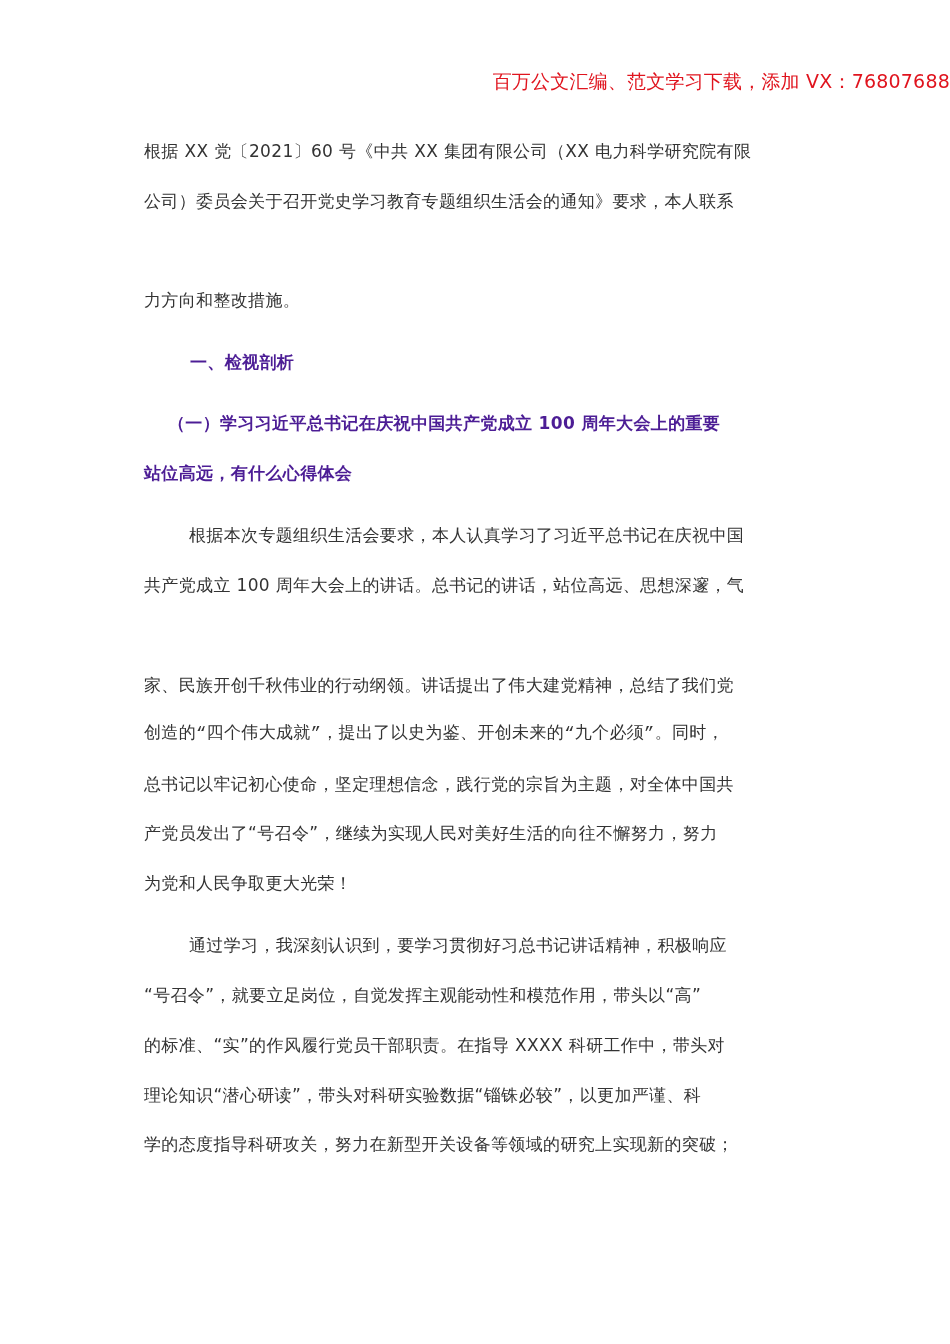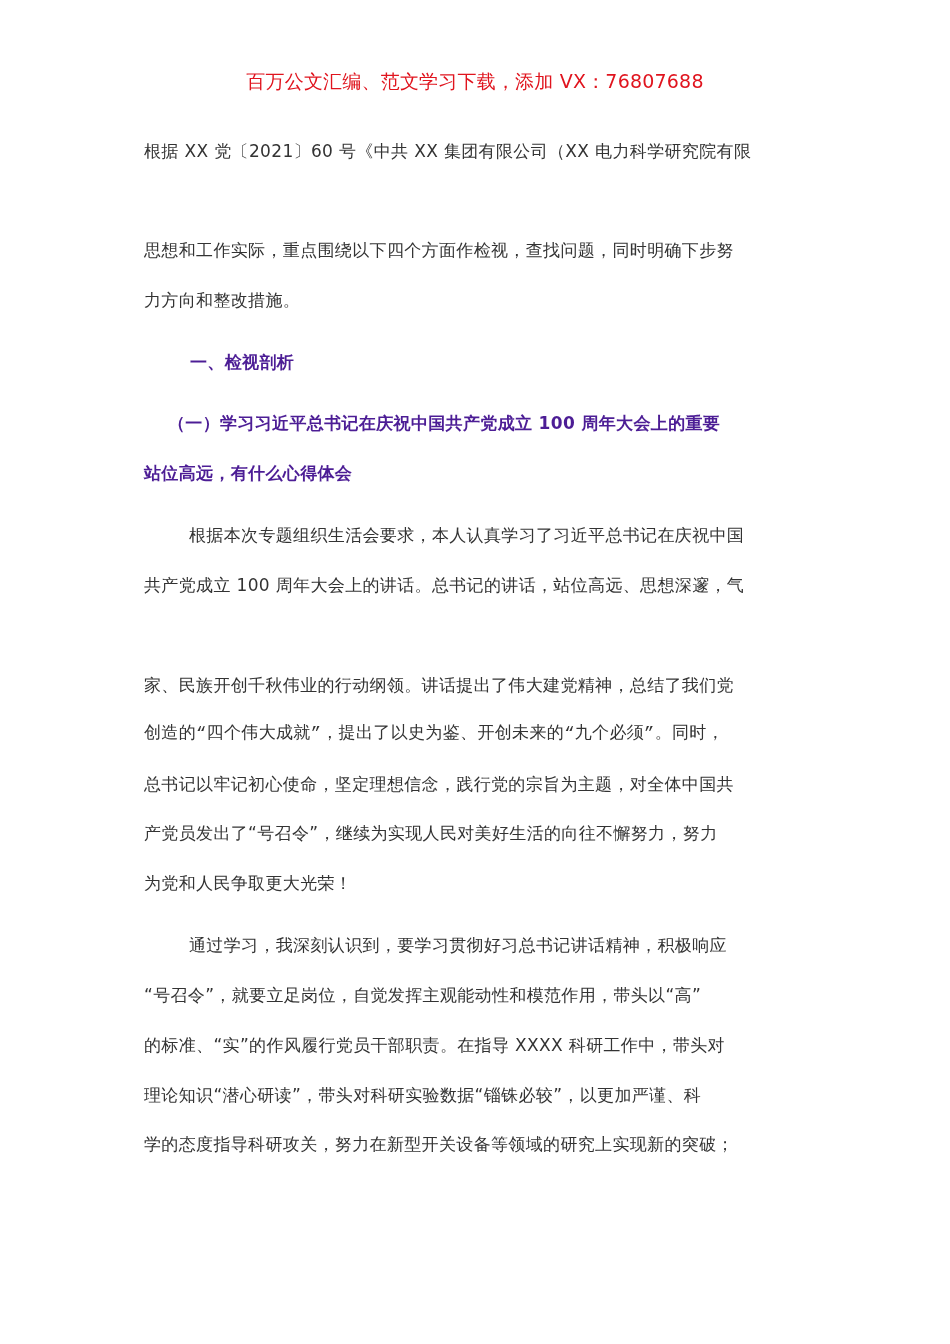--- a/index.html
+++ b/index.html
@@ -20,21 +20,21 @@
     left: 0;
     top: 0;
     width: 950px;
     height: 1344px;
   }
   .header-line {
     position: absolute;
     left: 0;
     top: 66px;
     width: 950px;
-    text-align: center;
+    text-align: right;
     font-size: 19px;
     line-height: 30px;
     color: #e0141e;
     letter-spacing: 0.2px;
   }
   .line {
     position: absolute;
     left: 144px;
     font-size: 17px;
     line-height: 30px;
@@ -48,21 +48,21 @@
   }
 </style>
 </head>
 <body>
 
 <div class="page">
 
   <div class="header-line">百万公文汇编、范文学习下载，添加 VX：76807688</div>
 
   <div class="line" style="top:136px;"> 根据 XX 党〔2021〕60 号《中共 XX 集团有限公司（XX 电力科学研究院有限</div>
-  <div class="line" style="top:235px;">思想和工作实际，重点围绕以下四个方面作检视，查找问题，同时明确下步努</div>
+  <div class="line" style="top:186px;">公司）委员会关于召开党史学习教育专题组织生活会的通知》要求，本人联系</div>
   <div class="line" style="top:285px;">力方向和整改措施。</div>
 
   <div class="line bold" style="top:347px; left:190px;">一、检视剖析</div>
 
   <div class="line bold" style="top:408px; left:168px;">（一）学习习近平总书记在庆祝中国共产党成立 100 周年大会上的重要</div>
   <div class="line bold" style="top:458px;">站位高远，有什么心得体会</div>
 
   <div class="line" style="top:520px; left:189px;">根据本次专题组织生活会要求，本人认真学习了习近平总书记在庆祝中国</div>
   <div class="line" style="top:570px;">共产党成立 100 周年大会上的讲话。总书记的讲话，站位高远、思想深邃，气</div>
   <div class="line" style="top:670px;">家、民族开创千秋伟业的行动纲领。讲话提出了伟大建党精神，总结了我们党</div>

